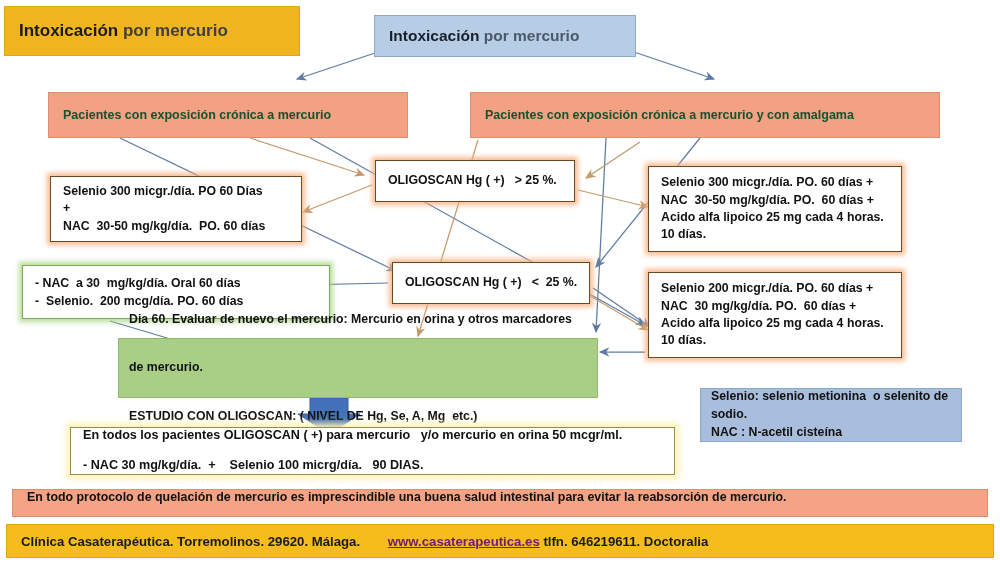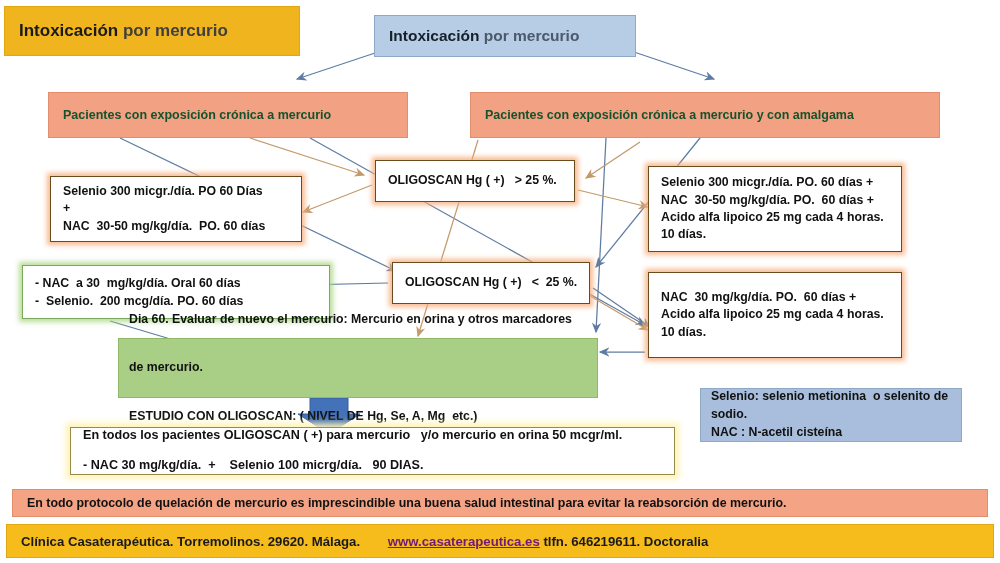--- a/index.html
+++ b/index.html
@@ -92,21 +92,21 @@
     display:flex;flex-direction:column;justify-content:center;
     padding:3px 10px;
     font-size:12.3px;font-weight:bold;color:#111;
     line-height:1.45;
   }
 
   
   .banner-salmon{
     background:#F4A385;
     border:1px solid #E08E6E;
-    display:flex;align-items:center;
+    display:flex;
     padding:0 14px;
     font-size:12.4px;font-weight:bold;color:#111;
   }
   .banner-gold{
     background:#F5BC1C;
     border:1px solid #E0A712;
     display:flex;align-items:center;
     padding:0 14px;
     font-size:13.2px;font-weight:bold;color:#1a1a1a;
   }
@@ -206,20 +206,21 @@
   </div>
 
   <div class="box wbox-orange" style="left:648px;top:166px;width:254px;height:86px;">
     <span class="ln">Selenio 300 micgr./día. PO. 60 días +</span>
     <span class="ln">NAC  30-50 mg/kg/día. PO.  60 días +</span>
     <span class="ln">Acido alfa lipoico 25 mg cada 4 horas.</span>
     <span class="ln">10 días.</span>
   </div>
 
   <div class="box wbox-orange" style="left:648px;top:272px;width:254px;height:86px;">
+    <span class="ln">Selenio 200 micgr./día. PO. 60 días +</span>
     <span class="ln">NAC  30 mg/kg/día. PO.  60 días +</span>
     <span class="ln">Acido alfa lipoico 25 mg cada 4 horas.</span>
     <span class="ln">10 días.</span>
   </div>
 
   <div class="box greenfill" style="left:118px;top:338px;width:480px;height:60px;">
     <span class="ln">Dia 60. Evaluar de nuevo el mercurio: Mercurio en orina y otros marcadores</span>
     <span class="ln">de mercurio.</span>
     <span class="ln">ESTUDIO CON OLIGOSCAN: ( NIVEL DE Hg, Se, A, Mg  etc.)</span>
   </div>

